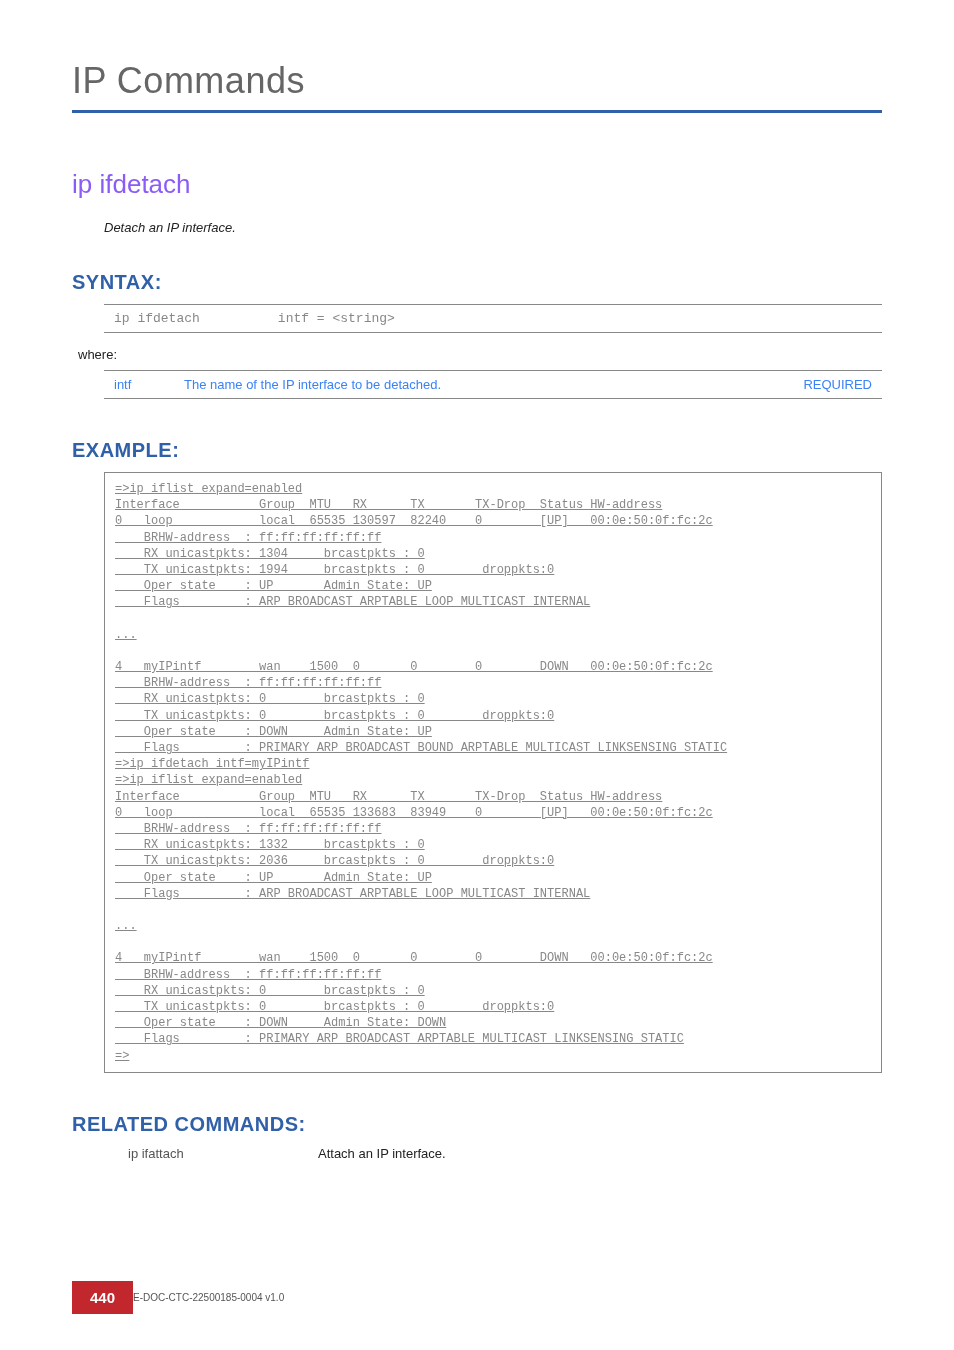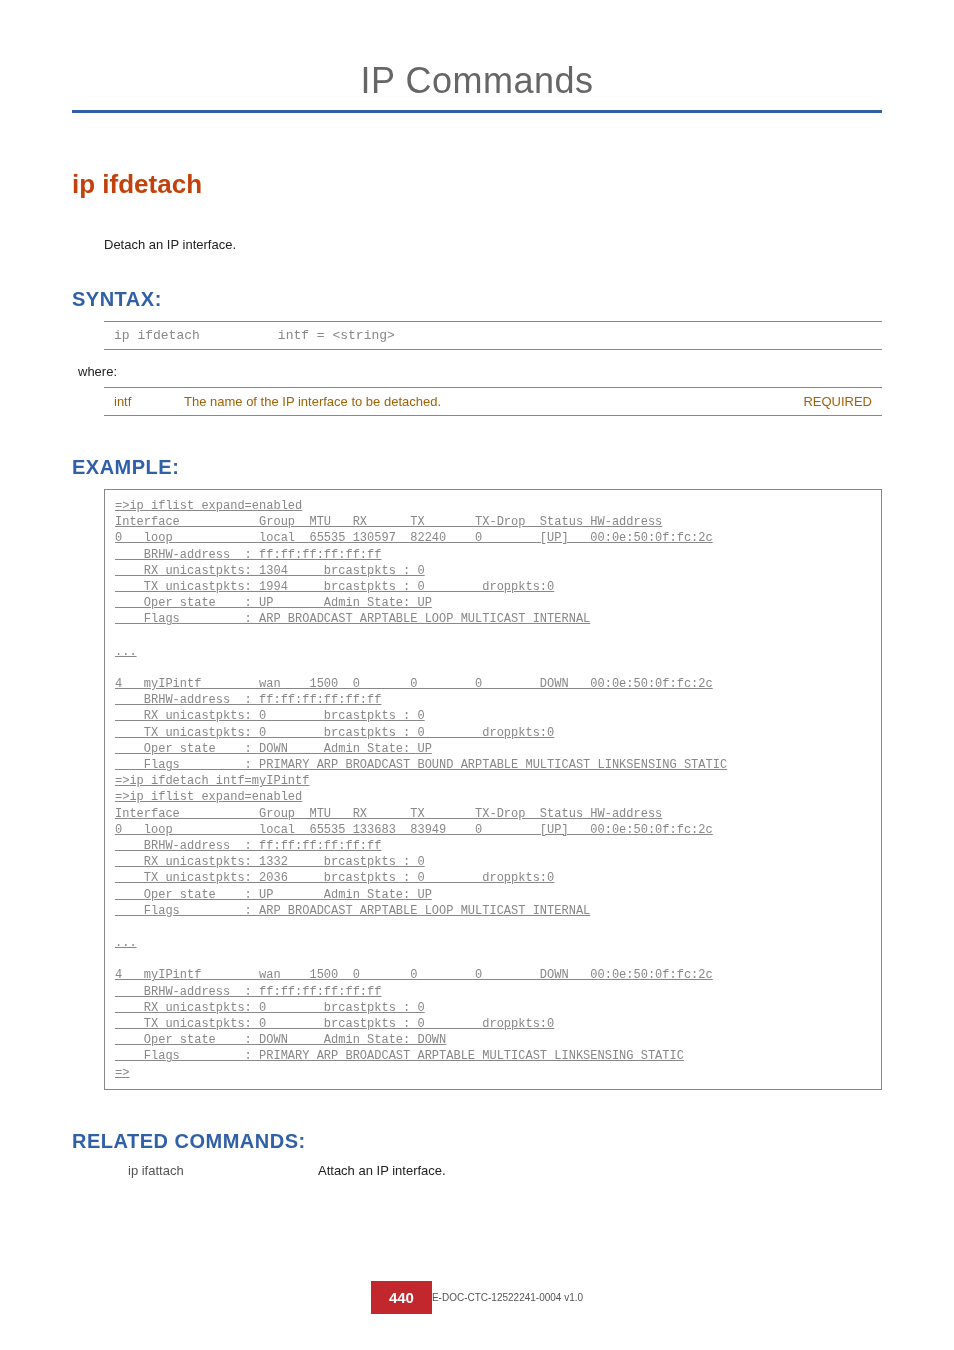--- a/index.html
+++ b/index.html
@@ -8,43 +8,44 @@
     height: 1350px;
     background: #fff;
     font-family: Arial, Helvetica, sans-serif;
     color: #333;
     position: relative;
   }
   .page {
     padding: 60px 72px 0 72px;
   }
   .header-title {
-    text-align: center;
+    text-align: left;
     font-size: 36px;
     font-weight: 300;
     color: #666;
     letter-spacing: 0.5px;
     padding-bottom: 8px;
   }
   .header-rule {
     height: 3px;
     background: #3060a8;
     margin-bottom: 56px;
   }
   .cmd-title {
     font-size: 26px;
-    font-weight: bold;
-    color: #c2410c;
-    margin-bottom: 37px;
+    font-weight: normal;
+    color: #8b5cf6;
+    margin-bottom: 20px;
   }
   .cmd-desc {
     font-size: 13px;
     color: #222;
     margin-left: 32px;
     margin-bottom: 36px;
+    font-style: italic;
   }
   .section-head {
     font-size: 20px;
     font-weight: bold;
     color: #3060a8;
     letter-spacing: 0.5px;
     margin-bottom: 10px;
   }
   .syntax-box {
     border-top: 1px solid #888;
@@ -65,21 +66,21 @@
     margin-left: 6px;
     margin-bottom: 8px;
   }
   .param-table {
     margin-left: 32px;
     border-top: 1px solid #888;
     border-bottom: 1px solid #888;
     display: flex;
     padding: 6px 10px;
     font-size: 13px;
-    color: #a16207;
+    color: #3b82f6;
     margin-bottom: 40px;
   }
   .param-name { width: 70px; }
   .param-desc { flex: 1; }
   .param-req { width: 90px; text-align: right; }
   .example-box {
     border: 1px solid #888;
     margin-left: 32px;
     padding: 8px 10px 8px 10px;
     margin-bottom: 40px;
@@ -101,21 +102,21 @@
     color: #555;
     font-family: Liberation Sans, sans-serif;
   }
   .footer {
     position: absolute;
     bottom: 36px;
     left: 72px;
     right: 72px;
     display: flex;
     align-items: center;
-    justify-content: center;
+    justify-content: flex-start;
   }
   .page-badge {
     background: #c1272d;
     color: #fff;
     font-weight: bold;
     font-size: 15px;
     padding: 8px 18px;
   }
   .doc-code {
     font-size: 10px;
@@ -185,14 +186,14 @@
 
   <div class="section-head">RELATED COMMANDS:</div>
   <div class="related-row">
     <div class="related-cmd">ip ifattach</div>
     <div>Attach an IP interface.</div>
   </div>
 </div>
 
 <div class="footer">
   <div class="page-badge">440</div>
-  <div class="doc-code">E-DOC-CTC-12522241-0004 v1.0</div>
+  <div class="doc-code">E-DOC-CTC-22500185-0004 v1.0</div>
 </div>
 
 </body></html>

